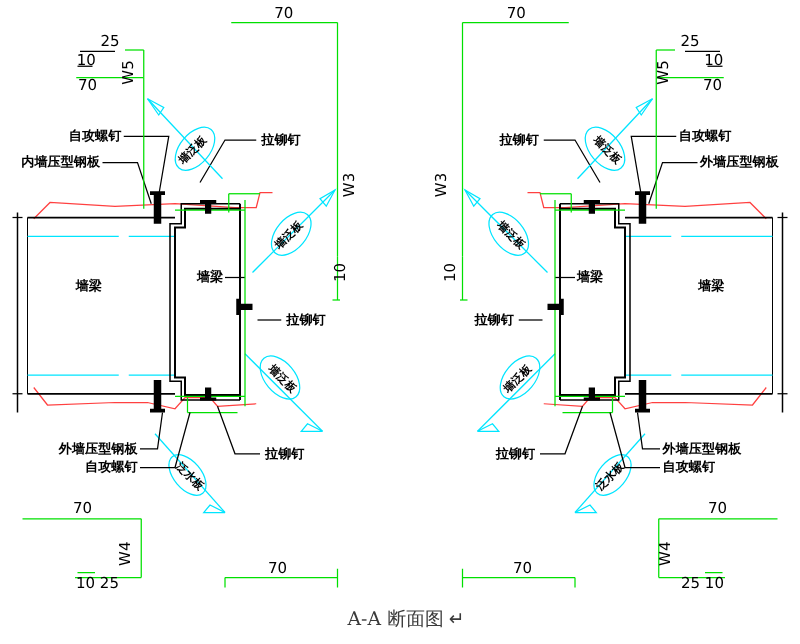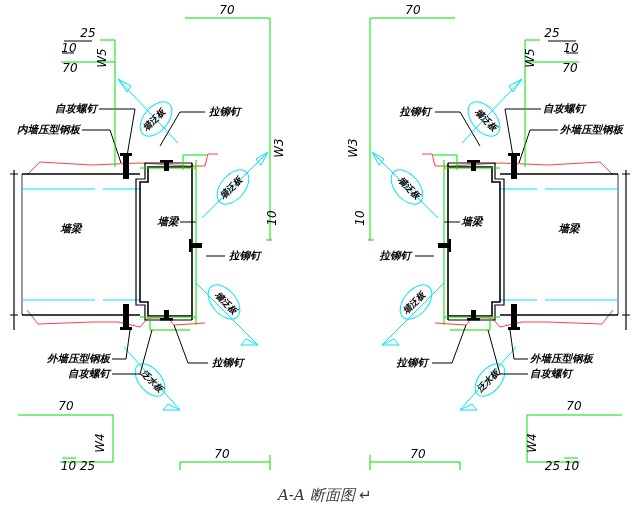--- a/index.html
+++ b/index.html
@@ -13,21 +13,20 @@
     font-family: "DejaVu Sans", "Liberation Sans", sans-serif;
     overflow: hidden;
     position: relative;
   }
   #drawing-root {
     position: absolute;
     left: 0;
     top: 0;
     width: 508px;
     height: 515px;
-    font-style: italic;
   }
   svg.cad {
     display: block;
     width: 640px;
     height: 515px;
   }
   .dimtxt {
     font-family: "DejaVu Sans", "Liberation Sans", sans-serif;
     font-size: 12px;
     fill: #000000;

